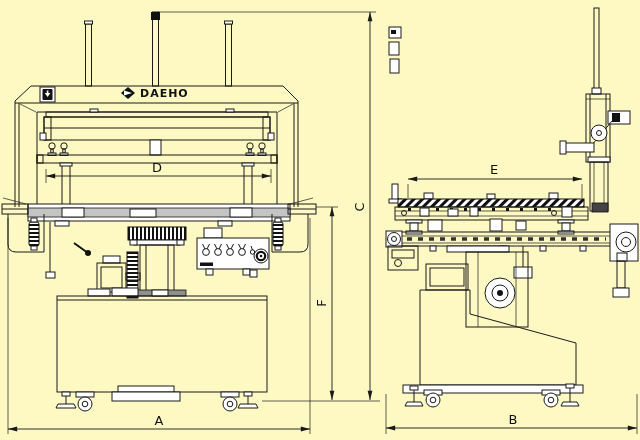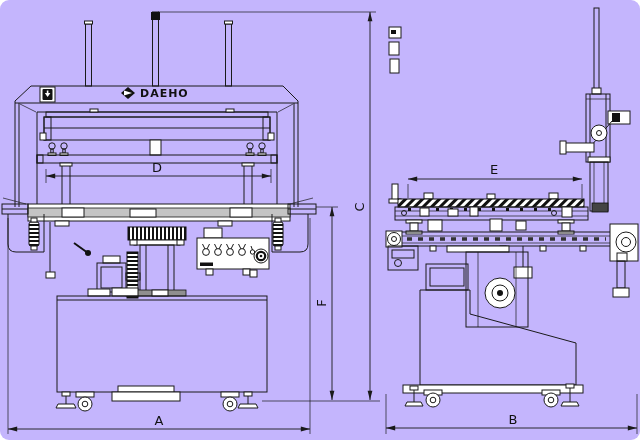--- a/index.html
+++ b/index.html
@@ -1,16 +1,16 @@
 <!DOCTYPE html>
 <html><head>
 <meta charset="utf-8">
 <style>
   html,body{margin:0;padding:0;background:#ffffff;}
-  #stage{width:640px;height:440px;position:relative;background:#c4b5fd;overflow:hidden;border-radius:9px;}
+  #stage{width:640px;height:440px;position:relative;background:#fef9c3;overflow:hidden;}
   svg{display:block;}
   .s{stroke:#1a1a1a;fill:none;stroke-width:1;}
   .sf{stroke:#1a1a1a;fill:#ffffff;stroke-width:1;}
   .sth{stroke:#1a1a1a;fill:none;stroke-width:.7;}
   .dk{fill:#111111;stroke:none;}
   .gry{fill:#c4c4c4;stroke:#1a1a1a;stroke-width:.8;}
   .dim{stroke:#1a1a1a;stroke-width:.9;fill:none;}
   .ext{stroke:#1a1a1a;stroke-width:.7;fill:none;}
   .lbl{font-family:"DejaVu Sans","Liberation Sans",sans-serif;font-size:13px;fill:#111;}
   .logo{font-family:"DejaVu Sans","Liberation Sans",sans-serif;font-size:11px;font-weight:bold;letter-spacing:1px;fill:#111;}

